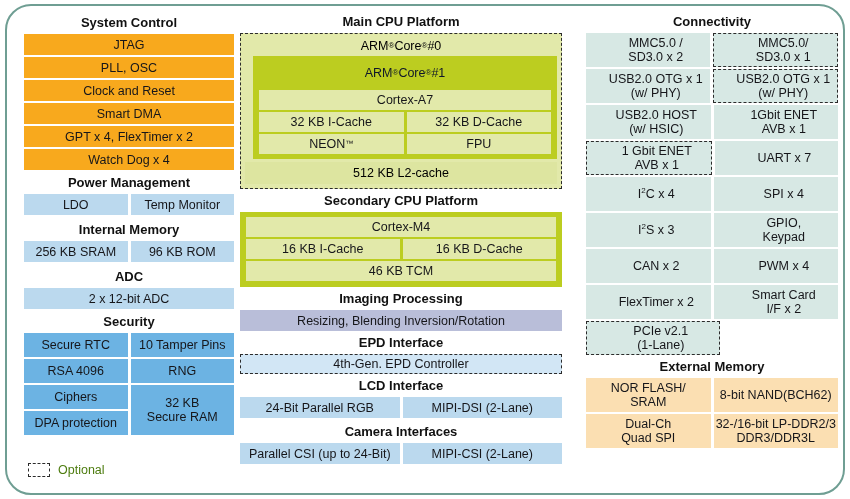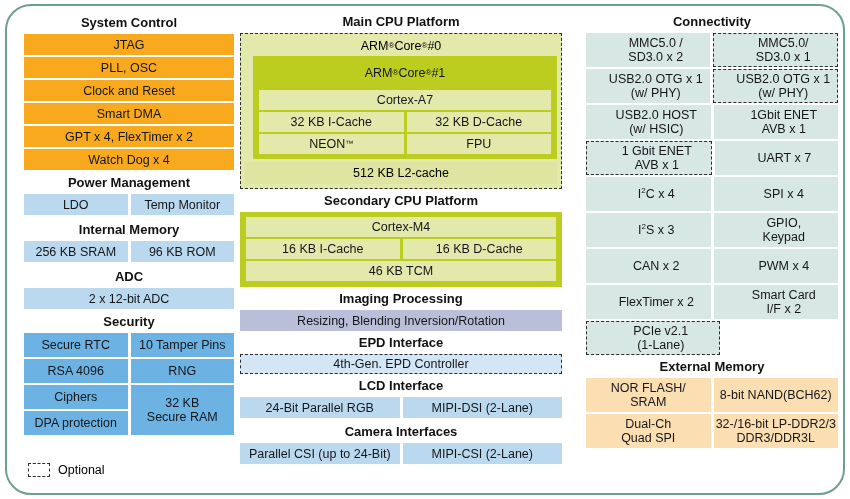--- a/index.html
+++ b/index.html
@@ -103,21 +103,21 @@
   .conn-row { display:flex; gap: 3px; margin-bottom: 2px; }
   .conn-row > div { flex: 1; height: 34px;
       display:flex; align-items:center; justify-content:center;
       text-align:center; font-size:12.5px; line-height:14px; color:#16161a; }
   .ext-row > div { height: 34px; }
 
   
   #legend { position:absolute; left: 28px; top: 463px;
             display:flex; align-items:center; gap: 8px; }
   .legend-swatch { width: 22px; height: 14px; border: 1.6px dashed #2b2b2b; background:#ffffff; }
-  .legend-label { font-size: 12.5px; color:#000000; }
+  .legend-label { font-size: 12.5px; color:#4d7c0f; }
 
   sup { font-size: 8px; vertical-align: super; line-height: 0; }
 </style>
 </head>
 <body>
 
 <div id="diagram">
 
   <div class="outer-frame"></div>
 

